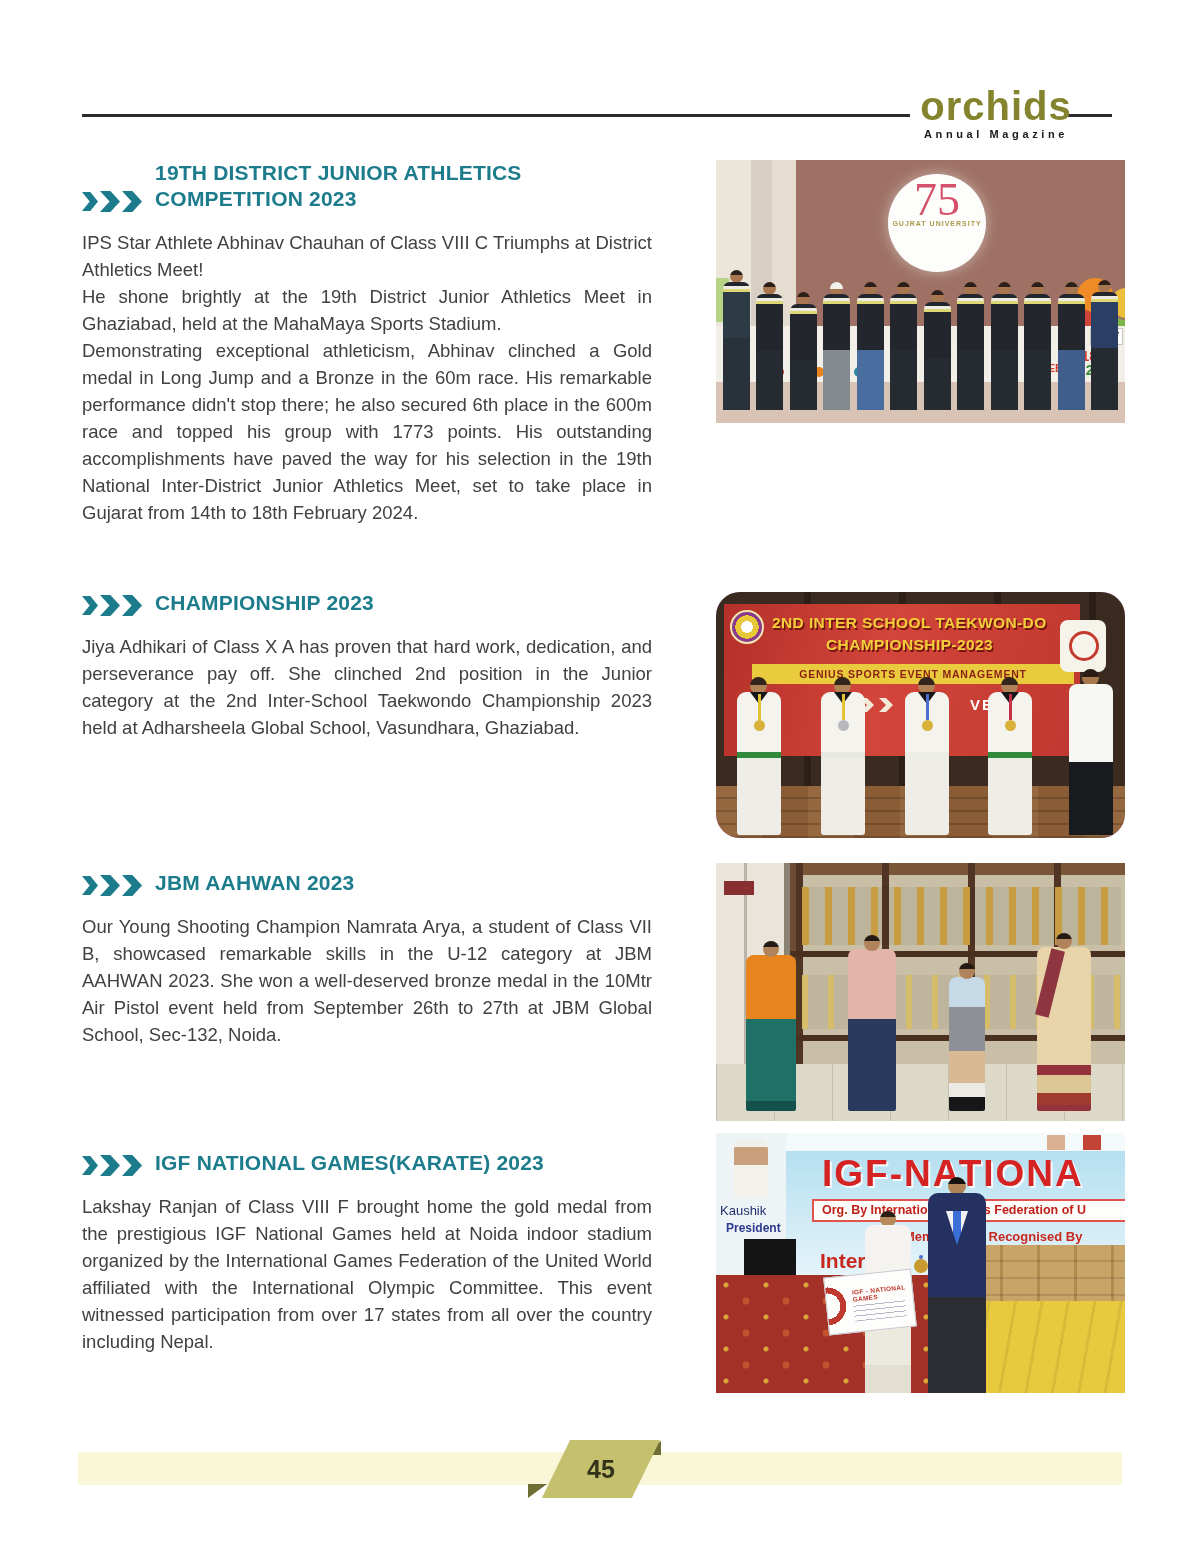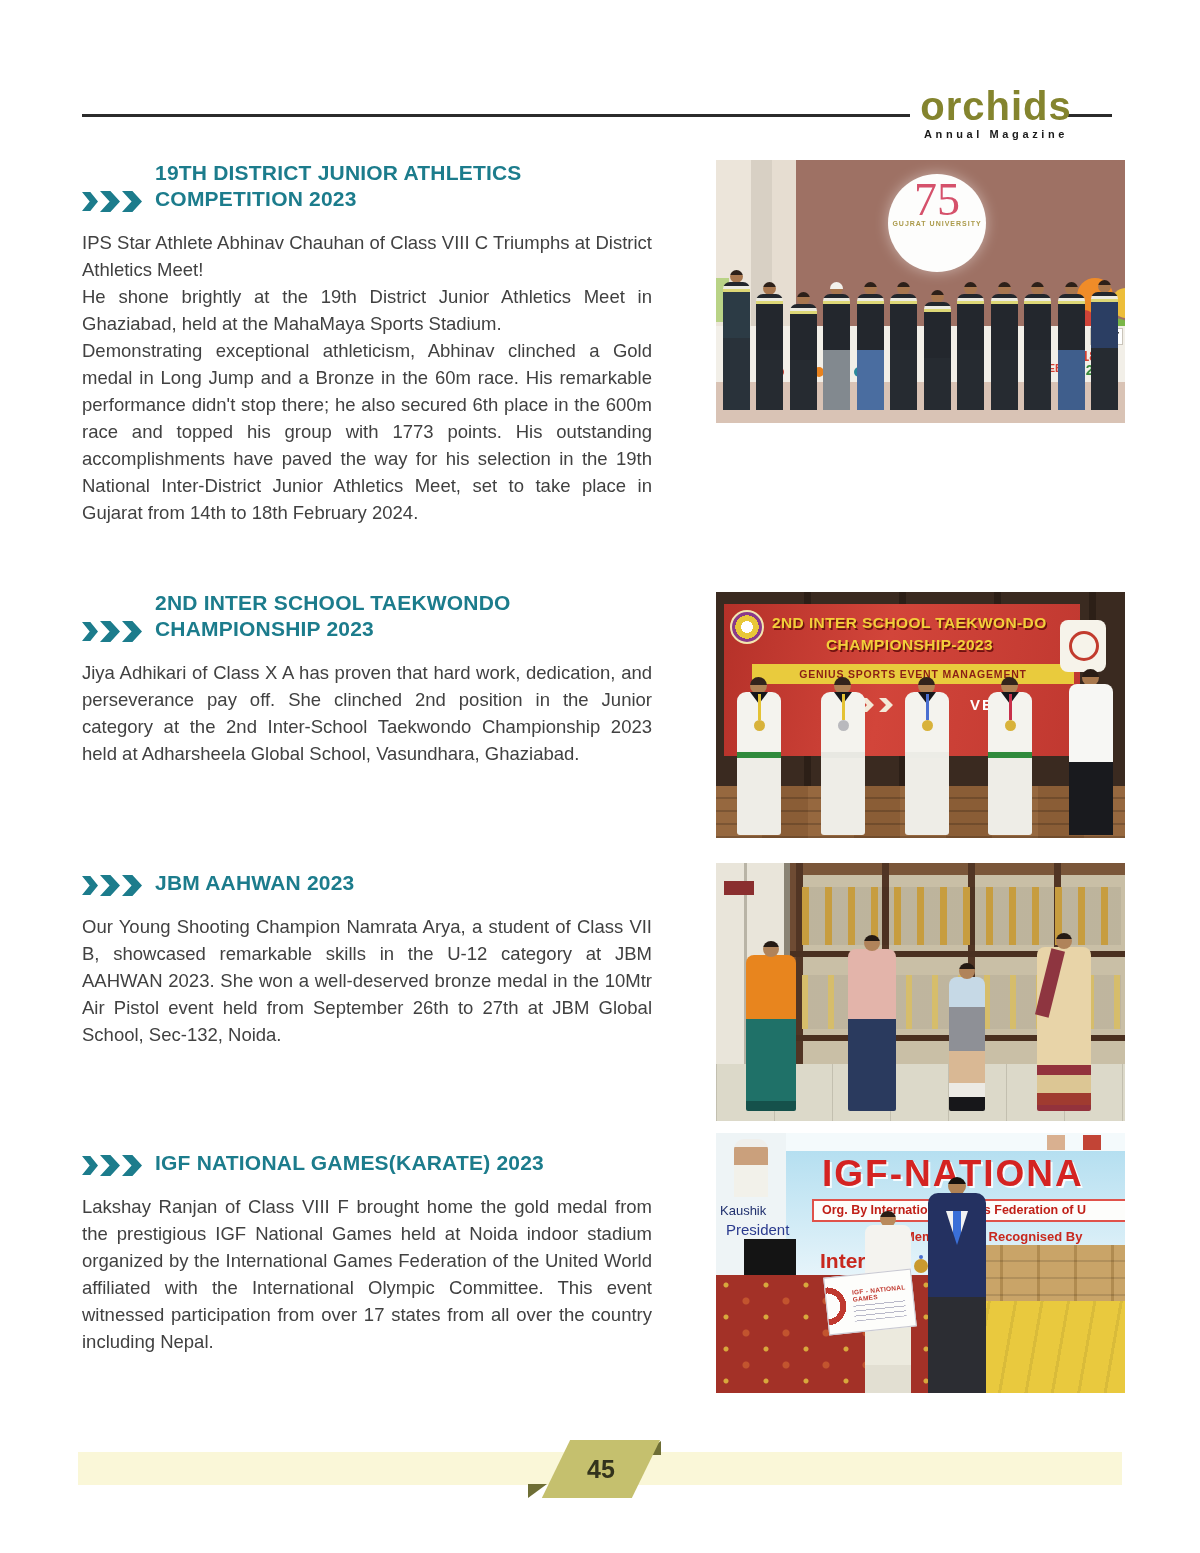--- a/index.html
+++ b/index.html
@@ -72,21 +72,21 @@
   .p1 .crowd i:nth-child(1)  { height:140px; --j:#2c3b45; --l:#29323a; }
   .p1 .crowd i:nth-child(3)  { height:118px; }
   .p1 .crowd i:nth-child(4)  { --l:#82898f; }
   .p1 .crowd i:nth-child(4)::before { background:linear-gradient(#f2f1ec 0 55%,#a8774f 55%); }
   .p1 .crowd i:nth-child(5)  { --l:#4a6da0; }
   .p1 .crowd i:nth-child(7)  { height:120px; }
   .p1 .crowd i:nth-child(11) { --l:#3f5e8c; }
   .p1 .crowd i:nth-child(12) { height:130px; --j:#2b3e63; }
 
   
-  .p2 { top:592px; height:246px; background:#f0abfc; }
+  .p2 { top:592px; height:246px; background:#f0abfc;border-radius:24px; }
   .p2 .wood { position:absolute; left:0; right:0; top:0; height:200px;
               background:repeating-linear-gradient(90deg,#3a2a20 0 88px,#2c1f17 88px 95px); }
   .p2 .floor2 { position:absolute; left:0; right:0; bottom:0; height:52px;
               background:repeating-linear-gradient(0deg,rgba(0,0,0,.18) 0 2px,transparent 2px 13px),
                          repeating-linear-gradient(90deg,#96683f 0 46px,#8a5d36 46px 92px); }
   .p2 .banner2 { position:absolute; left:8px; top:12px; width:356px; height:152px;
               background:linear-gradient(100deg,#b53129,#d2453a 45%,#c03830); }
   .p2 .b2-logo { position:absolute; left:6px; top:6px; width:34px; height:34px; border-radius:50%;
               border:2px solid #f3e6b0;
               background:radial-gradient(circle,#fff 0 28%,#e8c838 28% 55%,#8a3a8a 55%); }
@@ -175,21 +175,21 @@
   .p4 .orgstrip { position:absolute; left:96px; top:66px; width:330px; height:23px; background:#fdfdfb;
               border:2px solid #e0524a; color:#c02018; font-weight:bold; font-size:12.5px; line-height:19px;
               padding-left:8px; white-space:nowrap; overflow:hidden; }
   .p4 .mem  { position:absolute; left:188px; top:96px;  color:#c8281e; font-weight:bold; font-size:13px; white-space:nowrap; }
   .p4 .oly1 { position:absolute; left:104px; top:116px; color:#c8281e; font-weight:bold; font-size:21px; }
   .p4 .oly2 { position:absolute; left:294px; top:116px; color:#c8281e; font-weight:bold; font-size:21px; white-space:nowrap; }
   .p4 .panel { position:absolute; left:0; top:0; width:70px; height:150px; background:#eef4f6; }
   .p4 .elder { position:absolute; left:18px; top:6px; width:34px; height:58px; display:block;
               background:linear-gradient(#efefec 0 8px,#caa07c 8px 26px,#f2f1ea 26px 100%); border-radius:10px 10px 0 0; }
   .p4 .kname  { position:absolute; left:4px; top:70px; color:#20306e; font-weight:normal; font-size:13px; }
-  .p4 .ktitle { position:absolute; left:10px; top:88px; color:#2a3a8e; font-weight:normal; font-size:15px; }
+  .p4 .ktitle { position:absolute; left:10px; top:88px; color:#2a3a8e; font-weight:bold; font-size:12px; }
   .p4 .speaker { position:absolute; left:28px; top:106px; width:52px; height:42px; background:#141414; }
   .p4 .carpet { position:absolute; left:0; right:0; bottom:0; height:118px; background-color:#a33127;
               background-image:radial-gradient(circle at 10px 10px,#d8a83c 2px,transparent 3px),
                                radial-gradient(circle at 30px 26px,#c2542e 3px,transparent 4px);
               background-size:40px 32px; }
   .p4 .boxes { position:absolute; left:250px; right:0; top:112px; height:68px;
               background:repeating-linear-gradient(0deg,rgba(0,0,0,.12) 0 2px,transparent 2px 17px),
                          repeating-linear-gradient(90deg,#c9a468 0 34px,#b08b50 34px 37px); }
   .p4 .table { position:absolute; right:0; bottom:0; width:190px; height:92px; background:#e9c93e;
               border-radius:14px 0 0 0;
@@ -307,21 +307,20 @@
   </div>
 
   <section class="sec s2">
     <div class="sec-head">
       <span class="chevs">
         <i></i>
           <i></i>
           <i></i>
       </span>
       <h2 class="sec-title">
-        <span>2ND INTER SCHOOL TAEKWONDO</span>
         <span>CHAMPIONSHIP 2023</span>
       </h2>
     </div>
     <div class="sec-body">
       <p>Jiya Adhikari of Class X A has proven that hard work, dedication, and perseverance pay off. She clinched 2nd position in the Junior category at the 2nd Inter-School Taekwondo Championship 2023 held at Adharsheela Global School, Vasundhara, Ghaziabad.</p>
     </div>
   </section>
 
   <div class="photo p2">
     <div class="wood"></div>

